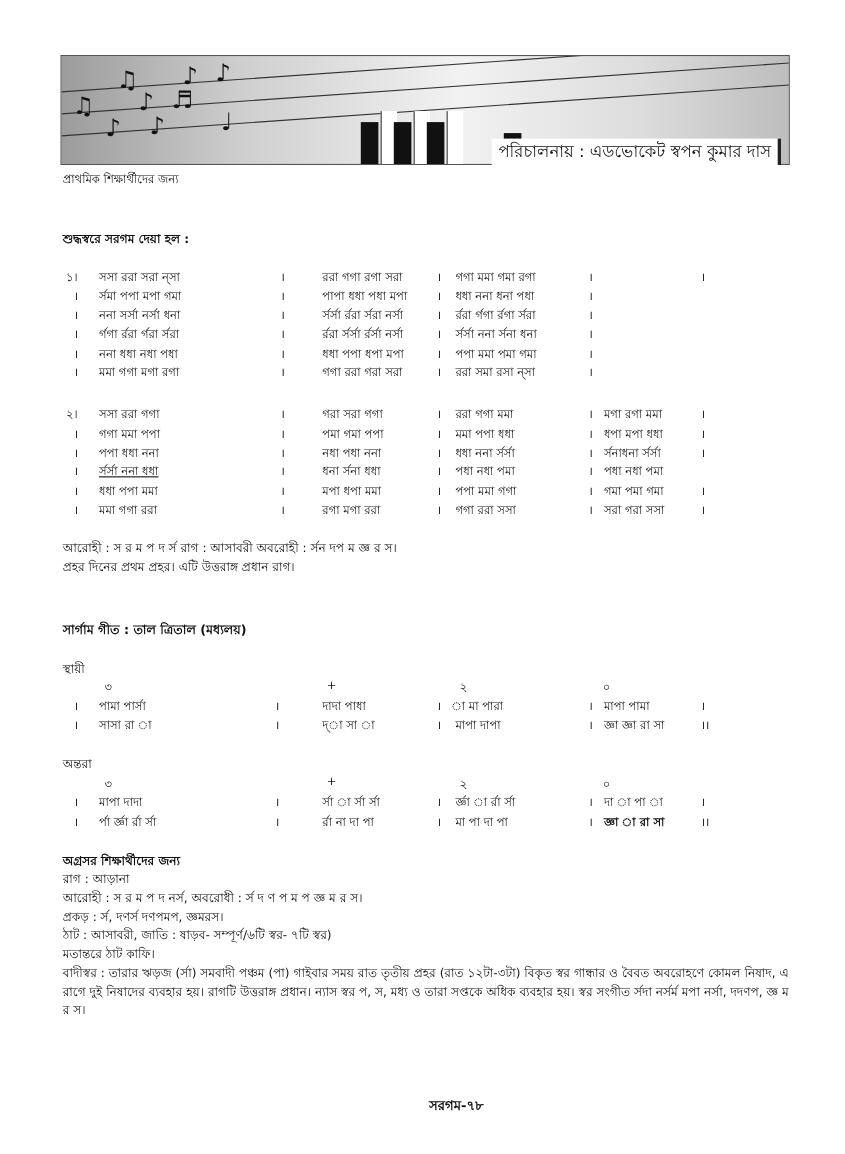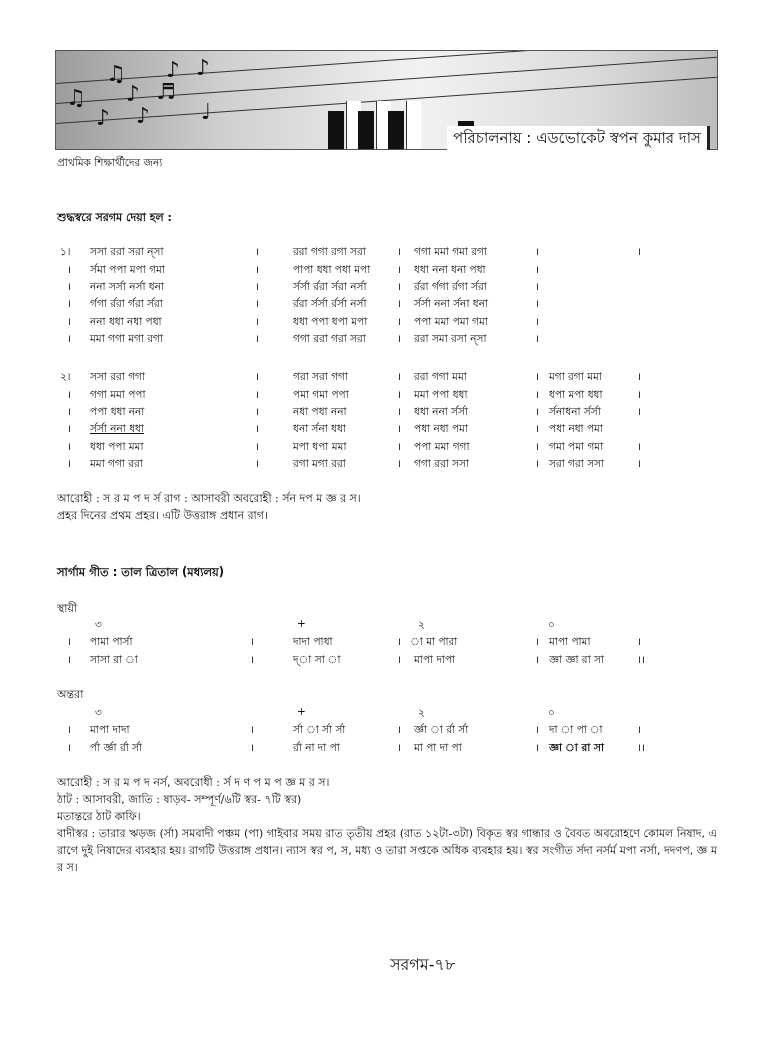--- a/index.html
+++ b/index.html
@@ -266,19 +266,22 @@
   <span style="left:250px;">।</span>
   <span style="left:293px;">র্রা না দা পা</span>
   <span style="left:397px;">।</span>
   <span style="left:414px;">মা পা দা পা</span>
   <span style="left:535px;">।</span>
   <span style="left:549px;font-weight:bold;">জ্ঞা া রা সা</span>
   <span style="left:637px;">।।</span>
 </div>
 
 <div class="para" style="top:774px;">
+  <div class="bold">অগ্রসর শিক্ষার্থীদের জন্য</div>
+  <div>রাগ : আড়ানা</div>
   <div>আরোহী : স র ম প দ নর্স, অবরোধী : র্স দ ণ প ম প জ্ঞ ম র স।</div>
+  <div>প্রকড় : র্স, দণর্স দণপমপ, জ্ঞমরস।</div>
   <div>ঠাট : আসাবরী, জাতি : ষাড়ব- সম্পূর্ণ/৬টি স্বর- ৭টি স্বর)</div>
   <div>মতান্তরে ঠাট কাফি।</div>
   <div class="wrap">বাদীস্বর : তারার ঋড়জ (র্সা) সমবাদী পঞ্চম (পা) গাইবার সময় রাত তৃতীয় প্রহর (রাত ১২টা-৩টা) বিকৃত স্বর গান্ধার ও বৈবত অবরোহণে কোমল নিষাদ, এ রাগে দুই নিষাদের ব্যবহার হয়। রাগটি উত্তরাঙ্গ প্রধান। ন্যাস স্বর প, স, মধ্য ও তারা সপ্তকে অধিক ব্যবহার হয়। স্বর সংগীত র্সদা নর্সর্ম মপা নর্সা, দদণপ, জ্ঞ ম র স।</div>
 </div>
 
-<div class="p" style="left:390px; top:952px; font-size:16px;">সরগম-৭৮</div>
+<div class="p" style="left:390px; top:996px; font-size:12px;font-weight:bold;">সরগম-৭৮</div>
 
 </body></html>

